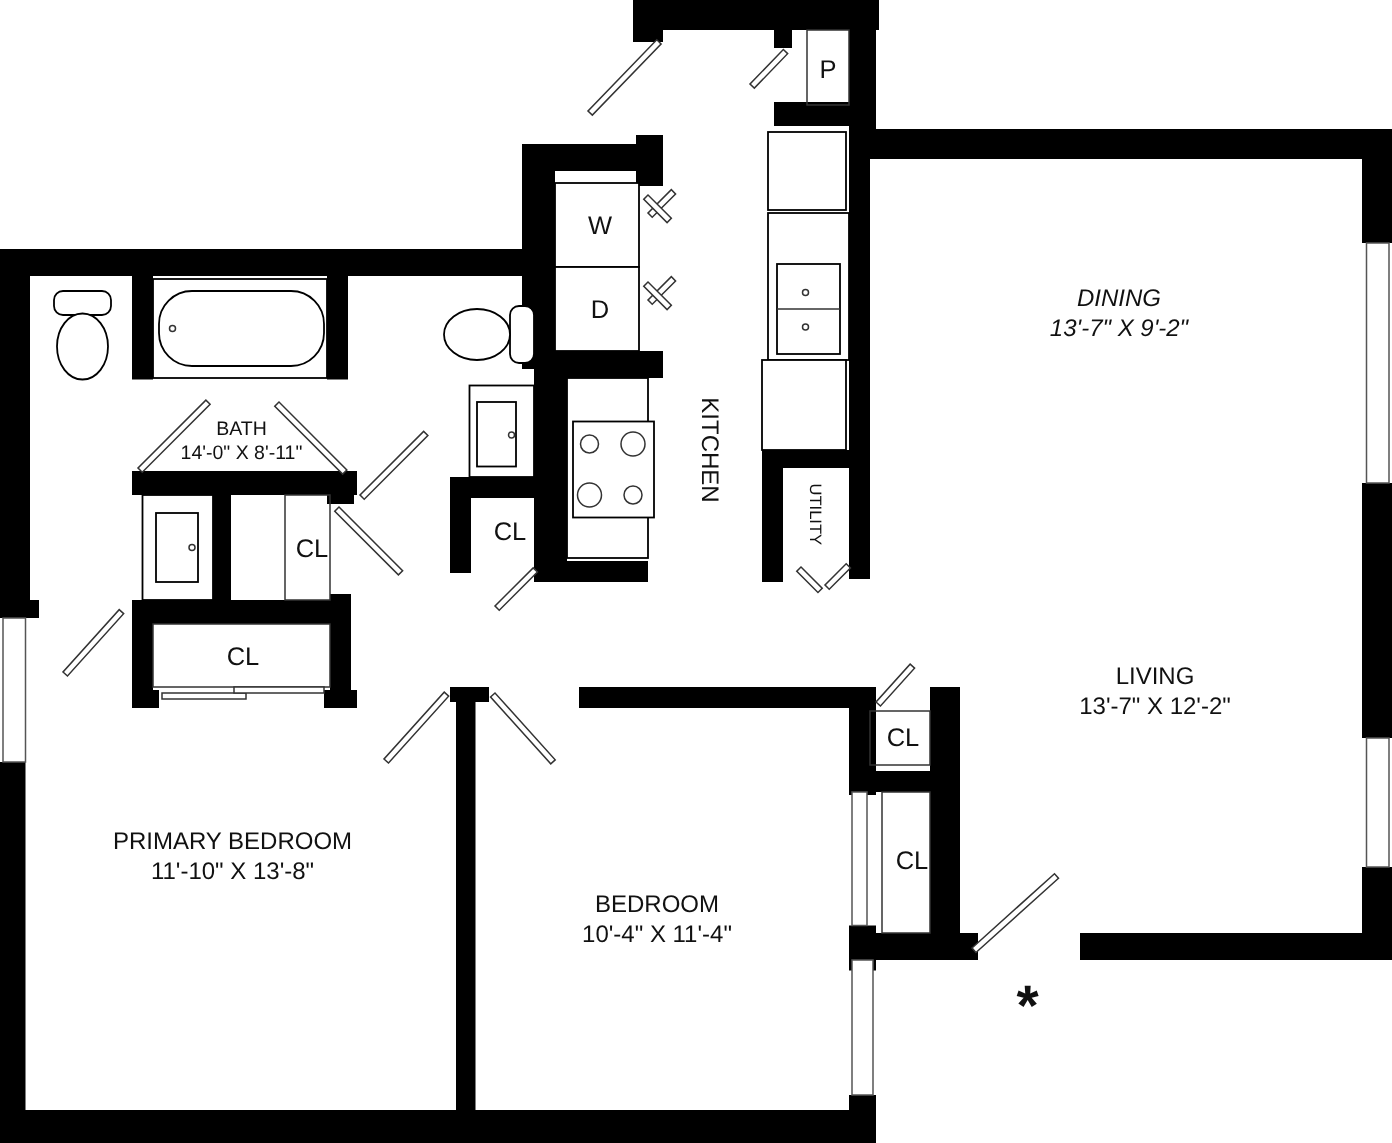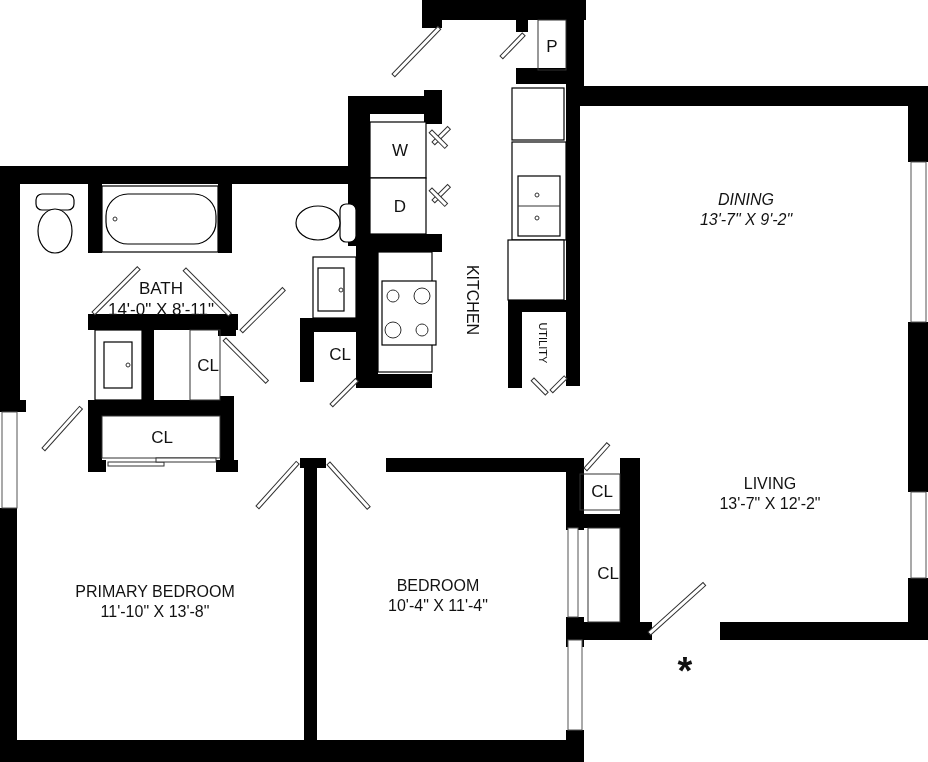--- a/index.html
+++ b/index.html
@@ -6,21 +6,21 @@
   body { width: 928px; height: 762px; position: relative; overflow: hidden; }
   #plan { position: absolute; left: 0; top: 0; width: 928px; height: 762px; }
   .wall { fill: #000000; }
   .fix { fill: #ffffff; stroke: #000000; stroke-width: 1.2; }
   .thin { fill: none; stroke: #333333; stroke-width: 1; }
   .door { fill: #ffffff; stroke: #333333; stroke-width: 1; }
   .win { fill: #ffffff; stroke: #555555; stroke-width: 1; }
   .label { position: absolute; font-family: "Liberation Sans", sans-serif; color: #111111; text-align: center; line-height: 1.25; white-space: nowrap; }
   .room-name { font-size: 16px; }
   .room-dim { font-size: 16px; }
-  .small { font-size: 17px; }
+  .small { font-size: 13px; }
   .cl { font-size: 17px; }
   .vert { transform-origin: center center; }
 </style>
 </head>
 <body>
 
 <svg id="plan" viewBox="0 0 928 762" xmlns="http://www.w3.org/2000/svg">
 
   <g>
 
@@ -183,34 +183,34 @@
     <rect class="door" x="0" y="0" width="74" height="4" transform="translate(648,632) rotate(-42)"></rect>
     <rect class="door" x="0" y="0" width="20" height="4" transform="translate(534,378) rotate(45)"></rect>
     <rect class="door" x="0" y="0" width="20" height="4" transform="translate(550,390) rotate(-45)"></rect>
   </g>
 </svg>
 
 <div class="label" style="left:676px; top:190px; width:140px;font-style:italic;">
   <div class="room-name">DINING</div>
   <div class="room-dim">13'-7" X 9'-2"</div>
 </div>
-<div class="label" style="left:690px; top:442px; width:160px;margin-top:32px;">
+<div class="label" style="left:690px; top:442px; width:160px;">
   <div class="room-name">LIVING</div>
   <div class="room-dim">13'-7" X 12'-2"</div>
 </div>
 <div class="label room-name vert" style="left:432px; top:290px; width:80px; transform: rotate(90deg);">KITCHEN</div>
 <div class="label small" style="left:88px; top:278px; width:146px;">
   <div>BATH</div>
   <div>14'-0" X 8'-11"</div>
 </div>
-<div class="label" style="left:50px; top:582px; width:210px;">
+<div class="label" style="left:50px; top:552px; width:210px;">
   <div class="room-name">PRIMARY BEDROOM</div>
   <div class="room-dim">11'-10" X 13'-8"</div>
 </div>
-<div class="label" style="left:358px; top:576px; width:160px;">
+<div class="label" style="left:358px; top:594px; width:160px;">
   <div class="room-name">BEDROOM</div>
   <div class="room-dim">10'-4" X 11'-4"</div>
 </div>
 
 <div class="label cl" style="left:386px; top:140px; width:28px;">W</div>
 <div class="label cl" style="left:386px; top:196px; width:28px;">D</div>
 <div class="label cl" style="left:540px; top:36px; width:24px;">P</div>
 <div class="label vert" style="left:512px; top:336px; width:60px; font-size:11px; transform: rotate(90deg);">UTILITY</div>
 
 <div class="label cl" style="left:192px; top:355px; width:32px;">CL</div>

